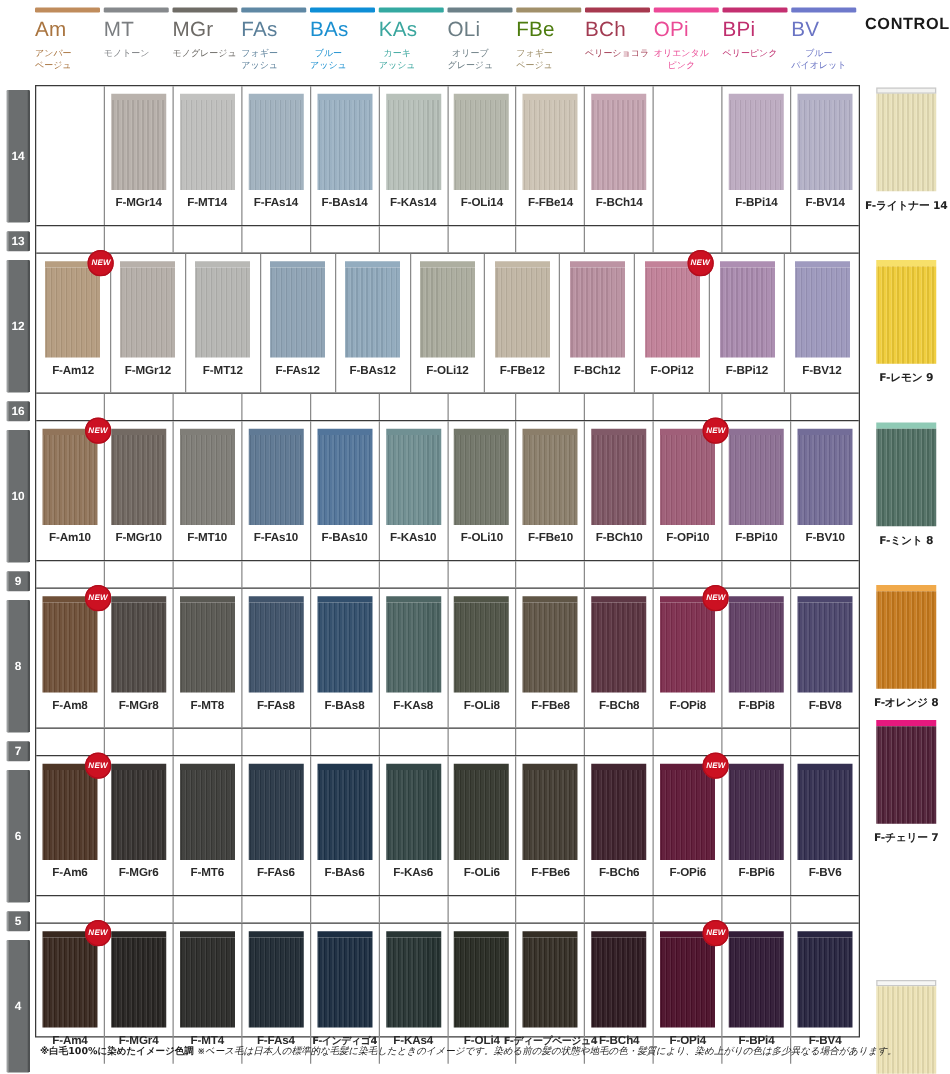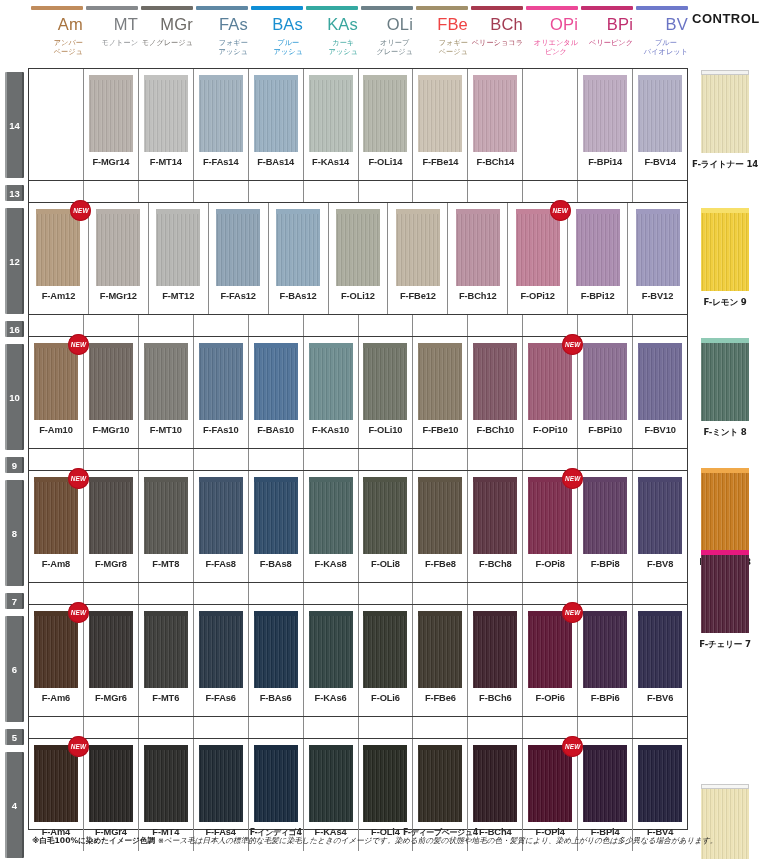--- a/index.html
+++ b/index.html
@@ -13,21 +13,21 @@
 
   
   .header {
     position: absolute; left: 0; top: 0; width: 760px; height: 68px;
     display: flex;
   }
   .hdr-spacer { width: 28px; flex: 0 0 28px; }
   .hdr-cols { flex: 1 1 auto; display: flex; }
   .hdr-col {
     flex: 1 1 0; min-width: 0;
-    display: flex; flex-direction: column; align-items: flex-end;
+    display: flex; flex-direction: column; align-items: flex-start;
     padding-top: 6px;
   }
   .hdr-bar { width: 52px; height: 4px; border-radius: 1px; }
   .hdr-code {
     font-size: 16.5px; font-weight: 400; letter-spacing: .2px;
     margin-top: 6px; line-height: 1;
   }
   .hdr-jp {
     font-size: 7.2px; line-height: 1.25; margin-top: 5px;
     text-align: center; white-space: pre-line;
@@ -175,21 +175,21 @@
 アッシュ</div>
         </div>
         <div class="hdr-col">
           <div class="hdr-bar" style="background:#6d8189"></div>
           <div class="hdr-code" style="color:#6b7d84">OLi</div>
           <div class="hdr-jp" style="color:#6b7d84">オリーブ
 グレージュ</div>
         </div>
         <div class="hdr-col">
           <div class="hdr-bar" style="background:#a1906a"></div>
-          <div class="hdr-code" style="color:#ef4444">FBe</div>
+          <div class="hdr-code" style="color:#4d7c0f">FBe</div>
           <div class="hdr-jp" style="color:#9b8a63">フォギー
 ベージュ</div>
         </div>
         <div class="hdr-col">
           <div class="hdr-bar" style="background:#a7394f"></div>
           <div class="hdr-code" style="color:#a23b52">BCh</div>
           <div class="hdr-jp" style="color:#a23b52">ベリーショコラ</div>
         </div>
         <div class="hdr-col">
           <div class="hdr-bar" style="background:#ec4897"></div>
@@ -823,21 +823,21 @@
         <div class="ctrl-item" style="top: 270px;">
           <div class="ctrl-top" style="background:#8fcab5;"></div>
           <div class="ctrl-swatch" style="background:#4f6e62"></div>
           <div class="ctrl-label">F-ミント 8</div>
         </div>
         <div class="ctrl-item" style="top: 400px;">
           <div class="ctrl-top" style="background:#f0a94a;"></div>
           <div class="ctrl-swatch" style="background:#c5781b"></div>
           <div class="ctrl-label">F-オレンジ 8</div>
         </div>
-        <div class="ctrl-item" style="top: 482px; text-align: right;">
+        <div class="ctrl-item" style="top: 508px; text-align: right;">
           <div class="ctrl-top" style="background:#e6197e;"></div>
           <div class="ctrl-swatch" style="background:#4f1f36"></div>
           <div class="ctrl-label">F-チェリー 7</div>
         </div>
         <div class="ctrl-item" style="top: 716px;">
           <div class="ctrl-top" style="background:#f6f6f4;border:1px solid #c9c9c9;"></div>
           <div class="ctrl-swatch" style="background:#ece2b4"></div>
         </div>
       </div>
   </div>

